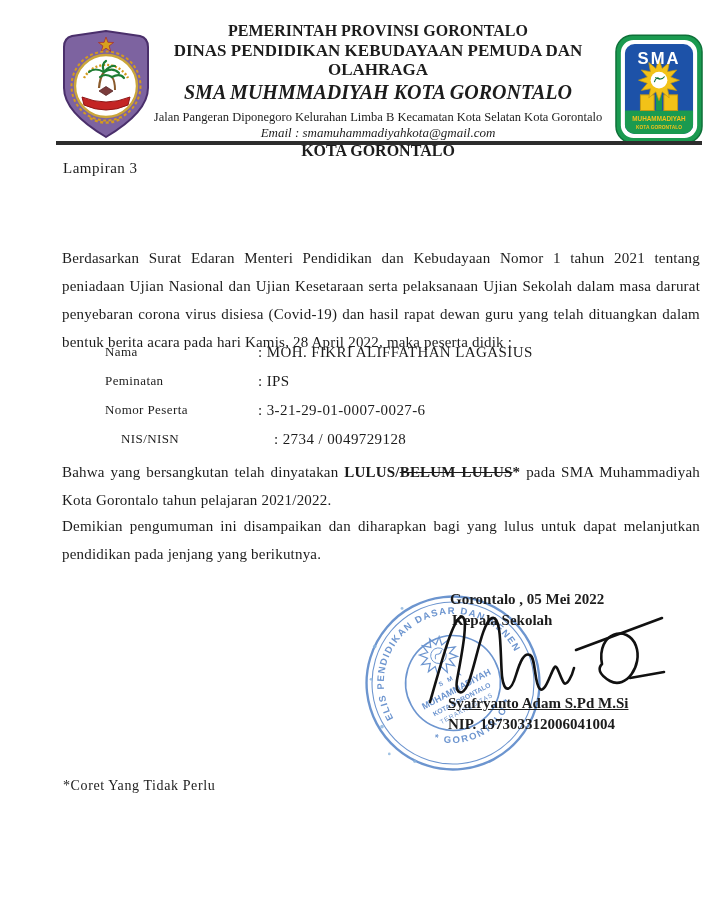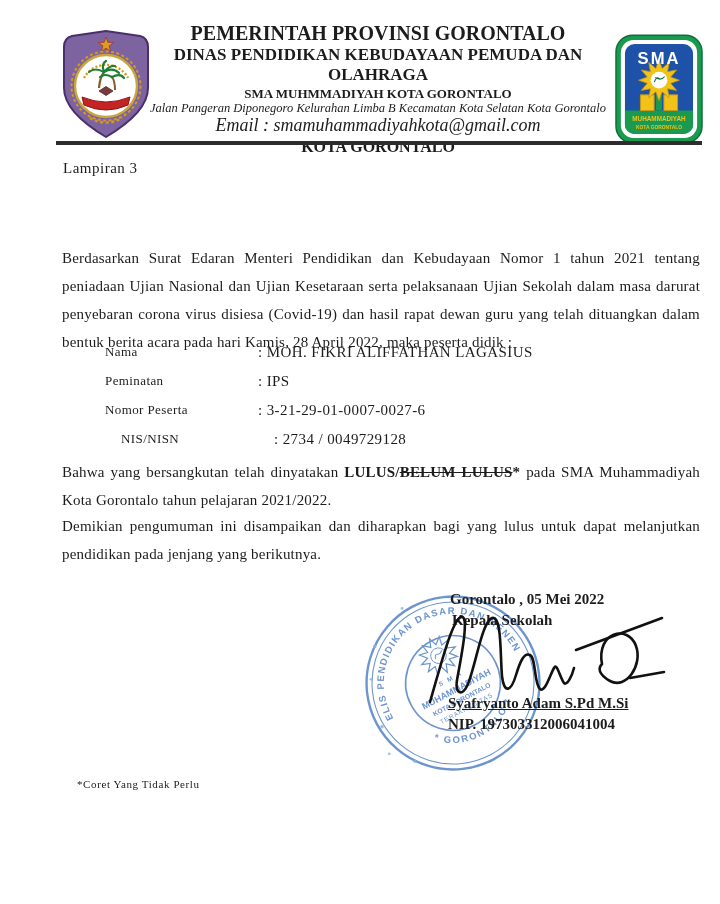--- a/index.html
+++ b/index.html
@@ -3,25 +3,25 @@
 <meta charset="utf-8">
 <style>
   html,body{margin:0;padding:0;background:#ffffff;}
   .page{
     position:relative;width:720px;height:904px;background:#ffffff;
     font-family:"Liberation Serif", serif;color:#1c1c1c;overflow:hidden;
   }
   .abs{position:absolute;}
   
   .kop-text{left:143px;top:22px;width:470px;text-align:center;line-height:1.16;}
-  .kop-l1{font-weight:bold;font-size:20px;}
+  .kop-l1{font-weight:bold;font-size:16px;}
   .kop-l2{font-weight:bold;font-size:17px;}
-  .kop-l3{font-weight:bold;font-size:13px;margin-top:1px;}
-  .kop-addr{font-style:italic;font-size:12.5px;margin-top:0;}
-  .kop-mail{font-style:italic;font-size:18px;}
+  .kop-l3{font-weight:bold;font-size:20px;margin-top:1px;font-style:italic;}
+  .kop-addr{font-size:12.5px;margin-top:6px;}
+  .kop-mail{font-style:italic;font-size:13px;}
   .kop-city{font-weight:bold;font-size:16px;margin-top:2px;}
   .rule{left:56px;top:141px;width:646px;height:0;border-top:4px solid #2d2d2d;}
   
   .lampiran{left:63px;top:160px;font-size:15px;letter-spacing:.5px;}
   .title-block{left:0;top:186px;width:720px;text-align:center;}
   .doc-title{font-size:15px;letter-spacing:1.2px;text-decoration:underline;}
   .doc-number{font-size:15px;margin-top:2px;letter-spacing:.3px;}
   .para{left:62px;width:638px;font-size:15px;line-height:28px;text-align:justify;letter-spacing:.2px;}
   .p1{top:244px;}
   .p2{top:458px;}
@@ -31,21 +31,21 @@
   .fy0{top:344px;} .fy1{top:373px;} .fy2{top:402px;} .fy3{top:431px;margin-left:16px;}
   .bold{font-weight:bold;}
   .struck{font-weight:bold;text-decoration:line-through;}
   
   .sig-date{left:450px;top:591px;font-weight:bold;font-size:15px;z-index:4;}
   .sig-role{left:452px;top:612px;font-weight:bold;font-size:15px;z-index:4;}
   .sig-name{left:448px;top:695px;font-weight:bold;font-size:15px;text-decoration:underline;z-index:4;font-family:Liberation Serif, serif;}
   .sig-nip{left:448px;top:716px;font-weight:bold;font-size:15px;z-index:4;}
   .stamp{left:362px;top:592px;width:182px;height:182px;z-index:1;}
   .ink{left:416px;top:606px;width:252px;height:112px;z-index:5;}
-  .footnote{left:77px;top:778px;font-size:11px;letter-spacing:.6px;}
+  .footnote{left:63px;top:778px;font-size:14px;letter-spacing:.6px;}
   .sans{font-family:"Liberation Sans", sans-serif;}
 </style>
 </head>
 <body>
 
 <div class="page">
 
   <div class="abs" style="left:56px;top:28px;width:100px;height:112px;">
     <svg width="100" height="112" viewBox="0 0 100 112">
       <path d="M50,3 L16,8 Q8,10 8,19 L8,60 Q8,84 50,109 Q92,84 92,60 L92,19 Q92,10 84,8 Z" fill="#7d63a0" stroke="#4a2f6b" stroke-width="2"></path>

